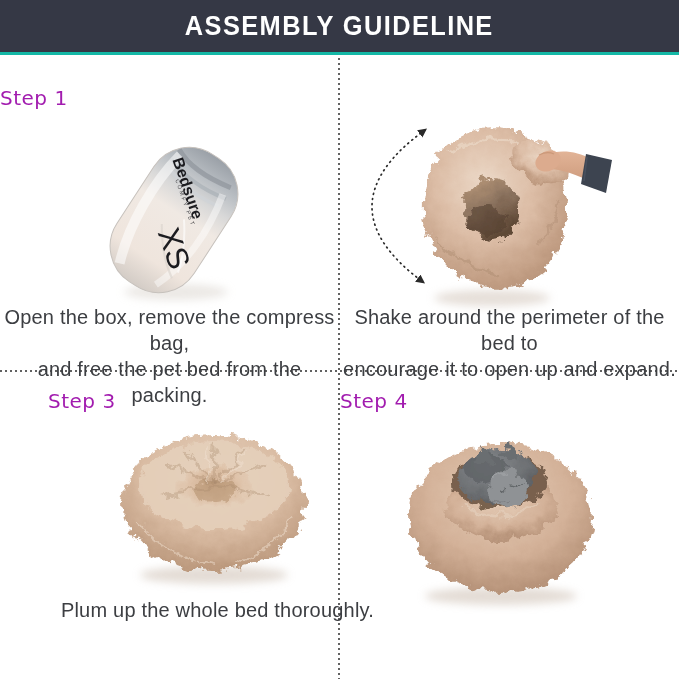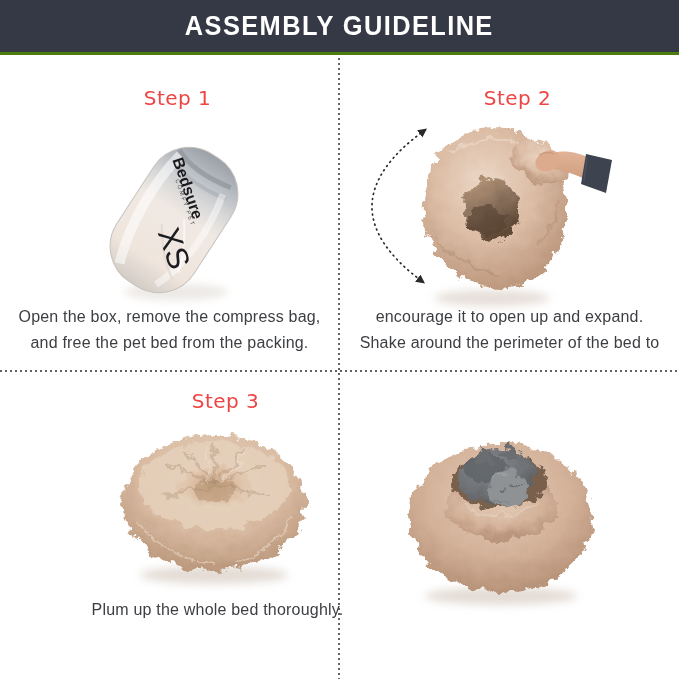--- a/index.html
+++ b/index.html
@@ -4,21 +4,21 @@
 <style>
   * { margin:0; padding:0; box-sizing:border-box; }
   body { background:#ffffff; }
   .stage{
     position:relative; width:679px; height:679px; overflow:hidden;
     background:#ffffff; font-family:"Liberation Sans", sans-serif;
   }
   
   .banner{
     position:absolute; left:0; top:0; width:679px; height:55px;
-    background:#353845; border-bottom:3px solid #4d7c0f;
+    background:#353845; border-bottom:3px solid #14b8a6;
     display:flex; align-items:center; justify-content:center;
   }
   .banner h1{
     color:#ffffff; font-size:27px; font-weight:700; letter-spacing:1.5px;
     transform:scaleX(0.94); white-space:nowrap;
     font-family:"Liberation Sans", sans-serif;
   }
   
   .divider-v{
     position:absolute; left:338px; top:58px; width:2px; height:621px;
@@ -29,32 +29,32 @@
     background:repeating-linear-gradient(to right,#616161 0 2px,transparent 2px 5px);
   }
   
   .cell{ position:absolute; width:339px; }
   #cell-1{ left:0;   top:58px;  height:312px; }
   #cell-2{ left:340px; top:58px;  height:312px; }
   #cell-3{ left:0;   top:372px; height:307px;margin-left:48px; }
   #cell-4{ left:340px; top:372px; height:307px; }
 
   .step-label{
-    position:absolute; left:8px; width:100%; text-align:center;
+    position:absolute; left:0; width:100%; text-align:left;
     font-family:"DejaVu Sans", sans-serif; font-weight:400;
-    font-size:20px; color:#ef4444; letter-spacing:.5px;
+    font-size:20px; color:#a21caf; letter-spacing:.5px;
   }
   .cell-top .step-label{ top:28px; }
   .cell-bottom .step-label{ top:17px; }
 
   .illus{ position:absolute; left:0; top:0; width:339px; height:100%; display:block; }
 
   .caption{
     position:absolute; left:0; width:100%; text-align:center;
-    font-size:16px; color:#3c3e42; line-height:26px; letter-spacing:.2px;
+    font-size:20px; color:#3c3e42; line-height:26px; letter-spacing:.2px;
   }
   .cell-top .caption{ top:246px; }
   .cell-bottom .caption{ top:225px;text-align:center; }
   .caption span{ display:block; }
 
   .svg-defs{ position:absolute; width:0; height:0; }
 </style>
 </head>
 <body>
 
@@ -150,21 +150,20 @@
         </g>
       </g>
     </svg>
     <p class="caption">
       <span>Open the box, remove the compress bag,</span>
       <span>and free the pet bed from the packing.</span>
     </p>
   </section>
 
   <section class="cell cell-top" id="cell-2">
-    <h2 class="step-label">Step 2</h2>
     <svg class="illus" viewBox="0 0 339 312">
 
       <g>
         <path d="M 85 72 Q -20 148 83 224" fill="none" stroke="#2a2a2a" stroke-width="1.7" stroke-dasharray="1 4.2" stroke-linecap="round" marker-start="url(#arrowhead)" marker-end="url(#arrowhead)"></path>
       </g>
       <ellipse cx="152" cy="240" rx="58" ry="8" fill="#cdbfb2" opacity="0.5" filter="url(#soft)"></ellipse>
 
       <g filter="url(#fur)">
         <ellipse cx="155" cy="150" rx="72" ry="80" fill="url(#bedGrad2)" transform="rotate(-8 155 150)"></ellipse>
         <ellipse cx="199" cy="105" rx="31" ry="19" fill="url(#bedGrad2)" transform="rotate(28 199 105)"></ellipse>
@@ -177,22 +176,22 @@
 
       <g>
         <path d="M 206 97 C 219 91 237 93 251 101 L 247 122 C 231 114 217 111 207 111 Z" fill="url(#skinGrad)"></path>
         <ellipse cx="208" cy="103" rx="13" ry="10" transform="rotate(-25 208 103)" fill="#dcab8e"></ellipse>
         <path d="M 199 97 q 8 -4 15 -1" stroke="#c3906f" stroke-width="1.2" fill="none" opacity="0.7"></path>
         <path d="M 246 96 L 272 102 L 266 135 L 241 126 Z" fill="#3d4450"></path>
         <path d="M 247 99 L 244 123" stroke="#4c5462" stroke-width="1.5" opacity="0.8"></path>
       </g>
     </svg>
     <p class="caption">
+      <span>Shake around the perimeter of the bed to</span>
       <span>encourage it to open up and expand.</span>
-      <span>Shake around the perimeter of the bed to</span>
     </p>
   </section>
 
   <section class="cell cell-bottom" id="cell-3">
     <h2 class="step-label">Step 3</h2>
     <svg class="illus" viewBox="0 0 339 307">
       <ellipse cx="166" cy="203" rx="74" ry="9" fill="#cdbfb2" opacity="0.55" filter="url(#soft)"></ellipse>
       <g filter="url(#fur)">
         <ellipse cx="166" cy="131" rx="91" ry="68" fill="url(#bedGrad3)"></ellipse>
         <ellipse cx="166" cy="114" rx="74" ry="44" fill="#e4cfba" opacity="0.9"></ellipse>
@@ -216,20 +215,21 @@
         </g>
       </g>
     </svg>
     <p class="caption">
       <span>Plum up the whole bed thoroughly.</span>
       <span></span>
     </p>
   </section>
 
   <section class="cell cell-bottom" id="cell-4">
+    <h2 class="step-label">Step 4</h2>
     <svg class="illus" viewBox="0 0 339 307">
       <ellipse cx="161" cy="224" rx="76" ry="9" fill="#cdbfb2" opacity="0.55" filter="url(#soft)"></ellipse>
       <g filter="url(#fur)">
         <ellipse cx="161" cy="146" rx="92" ry="74" fill="url(#bedGrad4)"></ellipse>
         <ellipse cx="160" cy="113" rx="48" ry="34" fill="#6e5744" opacity="0.9"></ellipse>
       </g>
       <g filter="url(#fur)">
         <ellipse cx="157" cy="104" rx="39" ry="27" transform="rotate(-7 157 104)" fill="url(#catGrad)"></ellipse>
         <ellipse cx="144" cy="96" rx="21" ry="15" fill="#606367" opacity="0.85"></ellipse>
         <path d="M134 92 L143 73 L154 90 Z" fill="#6b6e71"></path>

